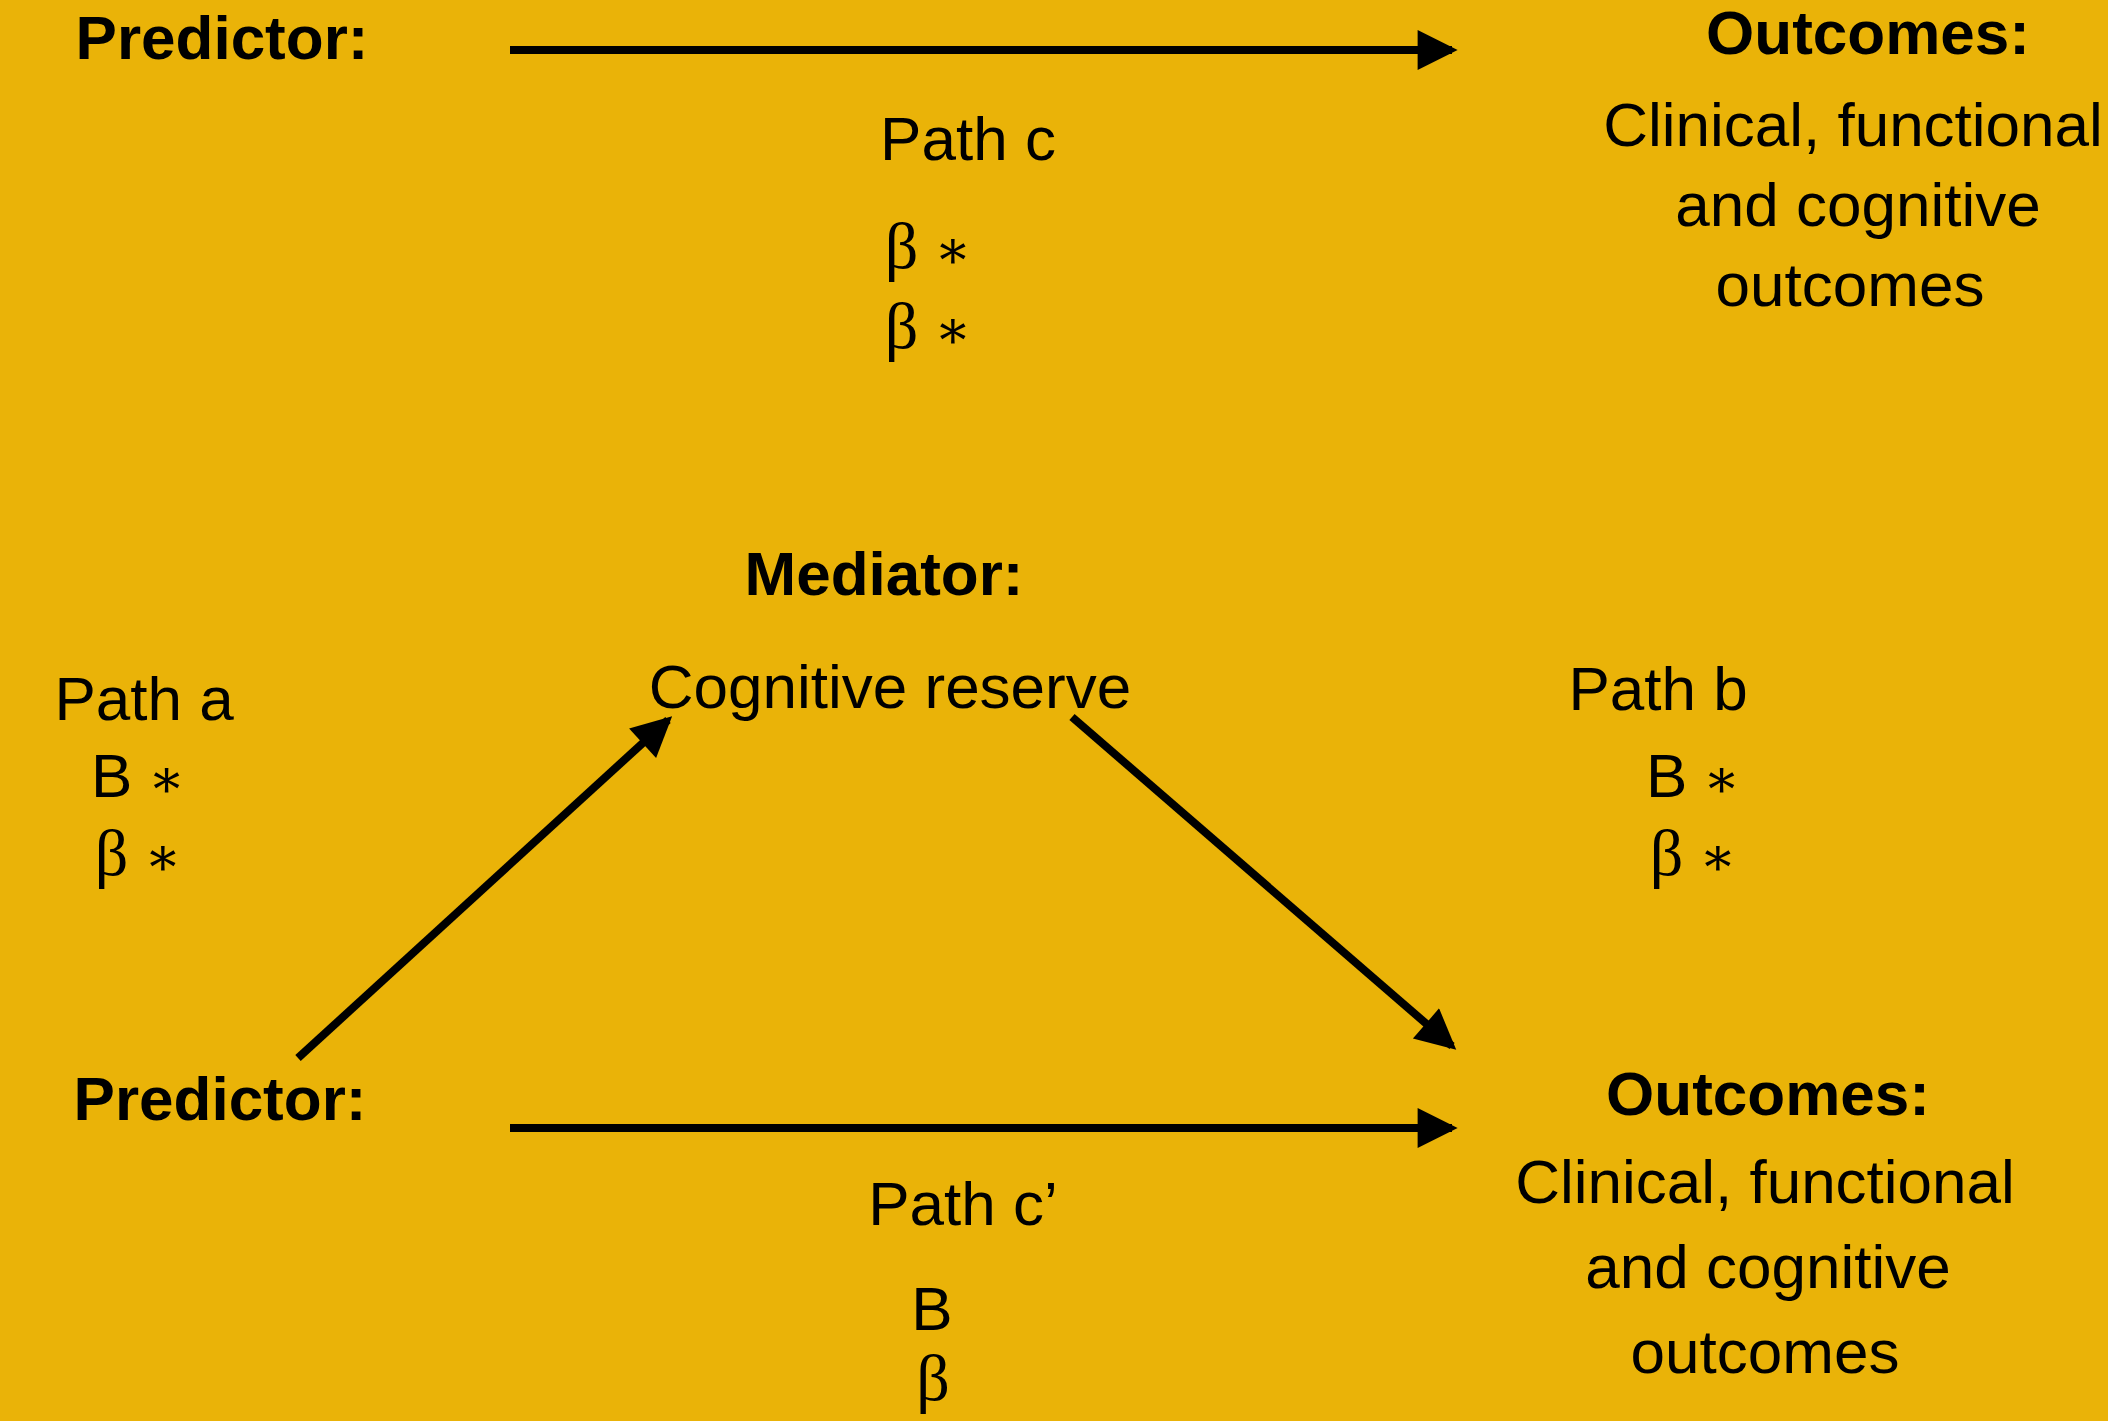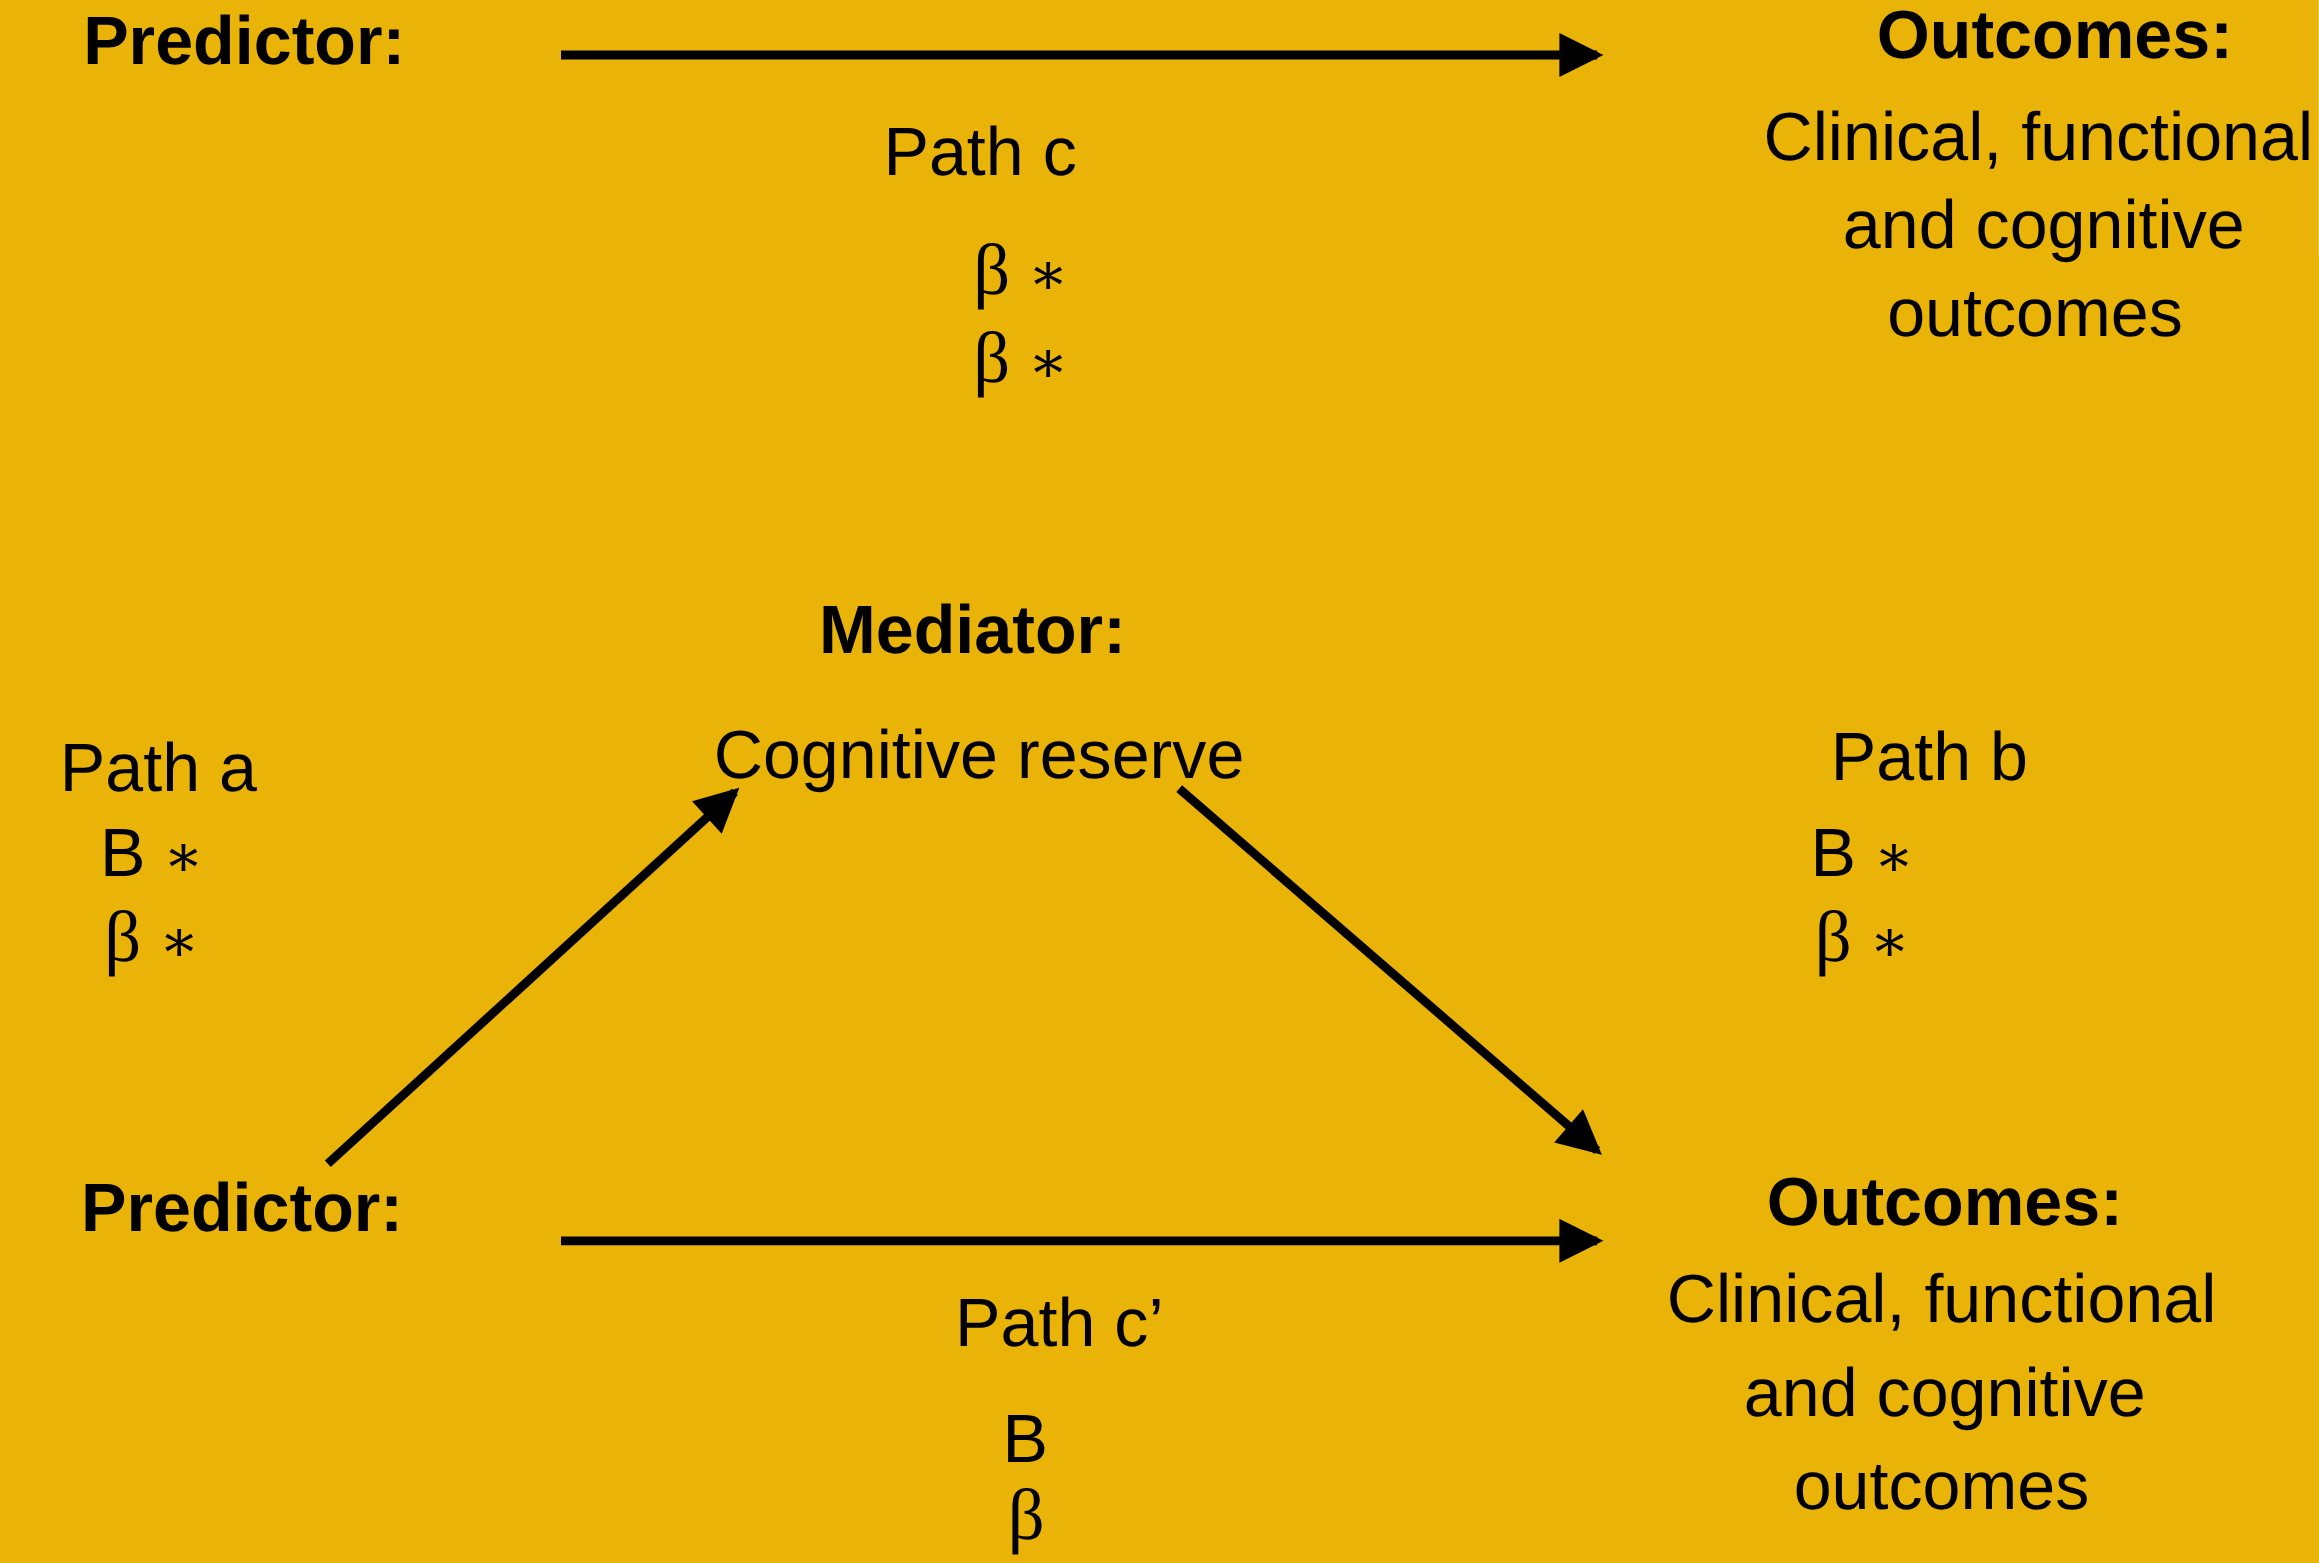--- a/index.html
+++ b/index.html
@@ -47,21 +47,21 @@
     <line marker-end="url(#ah)" x1="510" y1="50" x2="1452" y2="50"></line>
     <line marker-end="url(#ah)" x1="298" y1="1058" x2="668" y2="720"></line>
     <line marker-end="url(#ah)" x1="1072" y1="717" x2="1452" y2="1046"></line>
     <line marker-end="url(#ah)" x1="510" y1="1128" x2="1452" y2="1128"></line>
   </svg>
 
   <div class="layer">
 
     <div class="tline b" style="left:222px;top:7px">Predictor:</div>
 
-    <div class="tline" style="left:891px;top:108px">Path c</div>
+    <div class="tline" style="left:968px;top:108px">Path c</div>
     <div class="tline" style="left:928px;top:213px">
       <span class="sym-serif">β</span><span class="star">∗</span>
     </div>
     <div class="tline" style="left:928px;top:293px">
       <span class="sym-serif">β</span><span class="star">∗</span>
     </div>
 
     <div class="tline b" style="left:1868px;top:2px">Outcomes:</div>
     <div class="tline" style="left:1853px;top:94px">Clinical, functional</div>
     <div class="tline" style="left:1858px;top:174px">and cognitive</div>
@@ -74,21 +74,21 @@
     <div class="tline" style="left:890px;top:656px">Cognitive reserve</div>
 
     <div class="tline" style="left:144px;top:668px">Path a</div>
     <div class="tline" style="left:138px;top:745px">
       <span class="sym-sans">B</span><span class="star">∗</span>
     </div>
     <div class="tline" style="left:138px;top:820px">
       <span class="sym-serif">β</span><span class="star">∗</span>
     </div>
 
-    <div class="tline" style="left:1754px;top:658px">Path b</div>
+    <div class="tline" style="left:1658px;top:658px">Path b</div>
     <div class="tline" style="left:1693px;top:745px">
       <span class="sym-sans">B</span><span class="star">∗</span>
     </div>
     <div class="tline" style="left:1693px;top:820px">
       <span class="sym-serif">β</span><span class="star">∗</span>
     </div>
 
     <div class="tline b" style="left:220px;top:1068px">Predictor:</div>
 
     <div class="tline" style="left:963px;top:1173px">Path c’</div>

